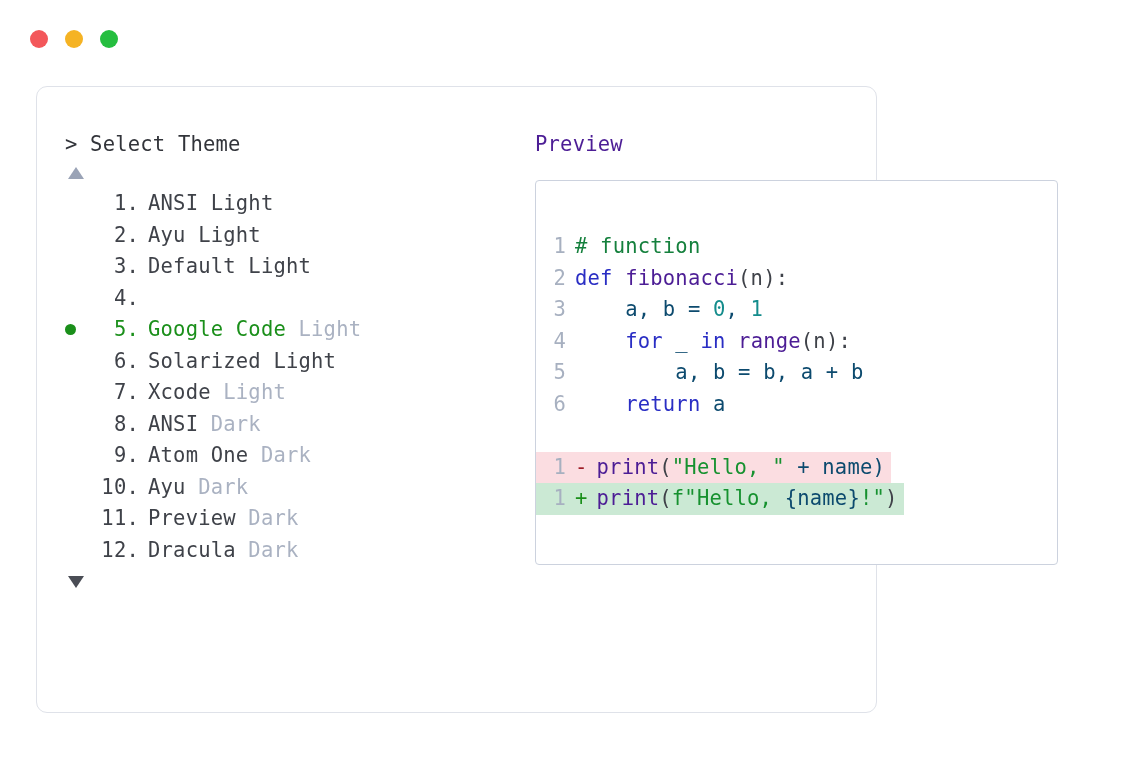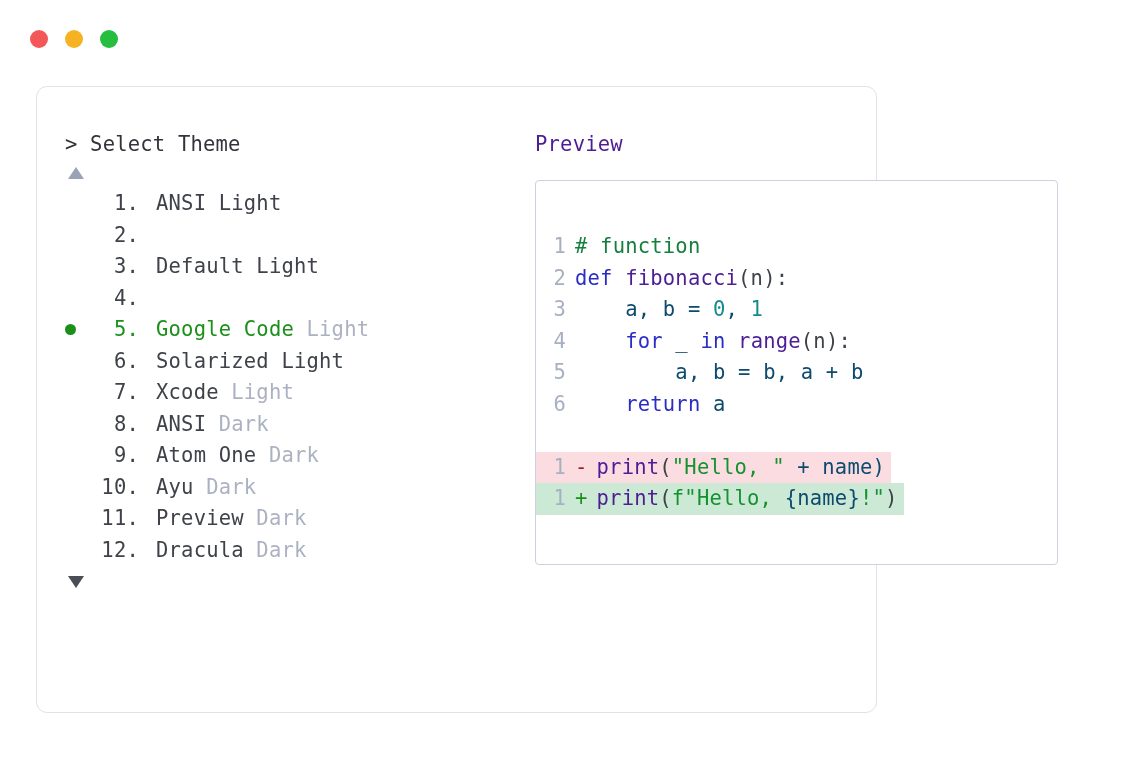--- a/index.html
+++ b/index.html
@@ -122,21 +122,21 @@
     background: #1a8f1a;
     display: block;
   }
   .idx-cell {
     width: 46px;
     flex: 0 0 46px;
     text-align: right;
     color: #3f4249;
   }
   .name-cell {
-    margin-left: 17px;
+    margin-left: 9px;
     color: #3f4249;
   }
   .variant-cell {
     color: #aab2c2;
   }
   .theme-row.selected .idx-cell,
   .theme-row.selected .name-cell {
     color: #1a8f1a;
   }
   .theme-row.selected .variant-cell {
@@ -245,21 +245,21 @@
     <div class="columns">
 
       <div class="col-left">
 
         <div class="prompt-line"><span class="prompt-caret">&gt;</span> <span>Select Theme</span></div>
 
         <div class="arrow-up"></div>
 
         <ul class="theme-list" id="theme-list">
             <li class="theme-row"><span class="bullet-cell"></span><span class="idx-cell">1.</span><span class="name-cell">ANSI Light</span></li>
-            <li class="theme-row"><span class="bullet-cell"></span><span class="idx-cell">2.</span></li>
+            <li class="theme-row"><span class="bullet-cell"></span><span class="idx-cell">2.</span><span class="name-cell">Ayu Light</span></li>
             <li class="theme-row"><span class="bullet-cell"></span><span class="idx-cell">3.</span><span class="name-cell">Default Light</span></li>
             <li class="theme-row"><span class="bullet-cell"></span><span class="idx-cell">4.</span></li>
             <li class="theme-row selected"><span class="bullet-cell"><span class="bullet" style="background: rgb(26, 143, 26);"></span></span><span class="idx-cell">5.</span><span class="name-cell">Google Code</span><span class="variant-cell"> Light</span></li>
             <li class="theme-row"><span class="bullet-cell"></span><span class="idx-cell">6.</span><span class="name-cell">Solarized Light</span></li>
             <li class="theme-row"><span class="bullet-cell"></span><span class="idx-cell">7.</span><span class="name-cell">Xcode</span><span class="variant-cell"> Light</span></li>
             <li class="theme-row"><span class="bullet-cell"></span><span class="idx-cell">8.</span><span class="name-cell">ANSI</span><span class="variant-cell"> Dark</span></li>
             <li class="theme-row"><span class="bullet-cell"></span><span class="idx-cell">9.</span><span class="name-cell">Atom One</span><span class="variant-cell"> Dark</span></li>
             <li class="theme-row"><span class="bullet-cell"></span><span class="idx-cell">10.</span><span class="name-cell">Ayu</span><span class="variant-cell"> Dark</span></li>
             <li class="theme-row"><span class="bullet-cell"></span><span class="idx-cell">11.</span><span class="name-cell">Preview</span><span class="variant-cell"> Dark</span></li>
             <li class="theme-row"><span class="bullet-cell"></span><span class="idx-cell">12.</span><span class="name-cell">Dracula</span><span class="variant-cell"> Dark</span></li>

